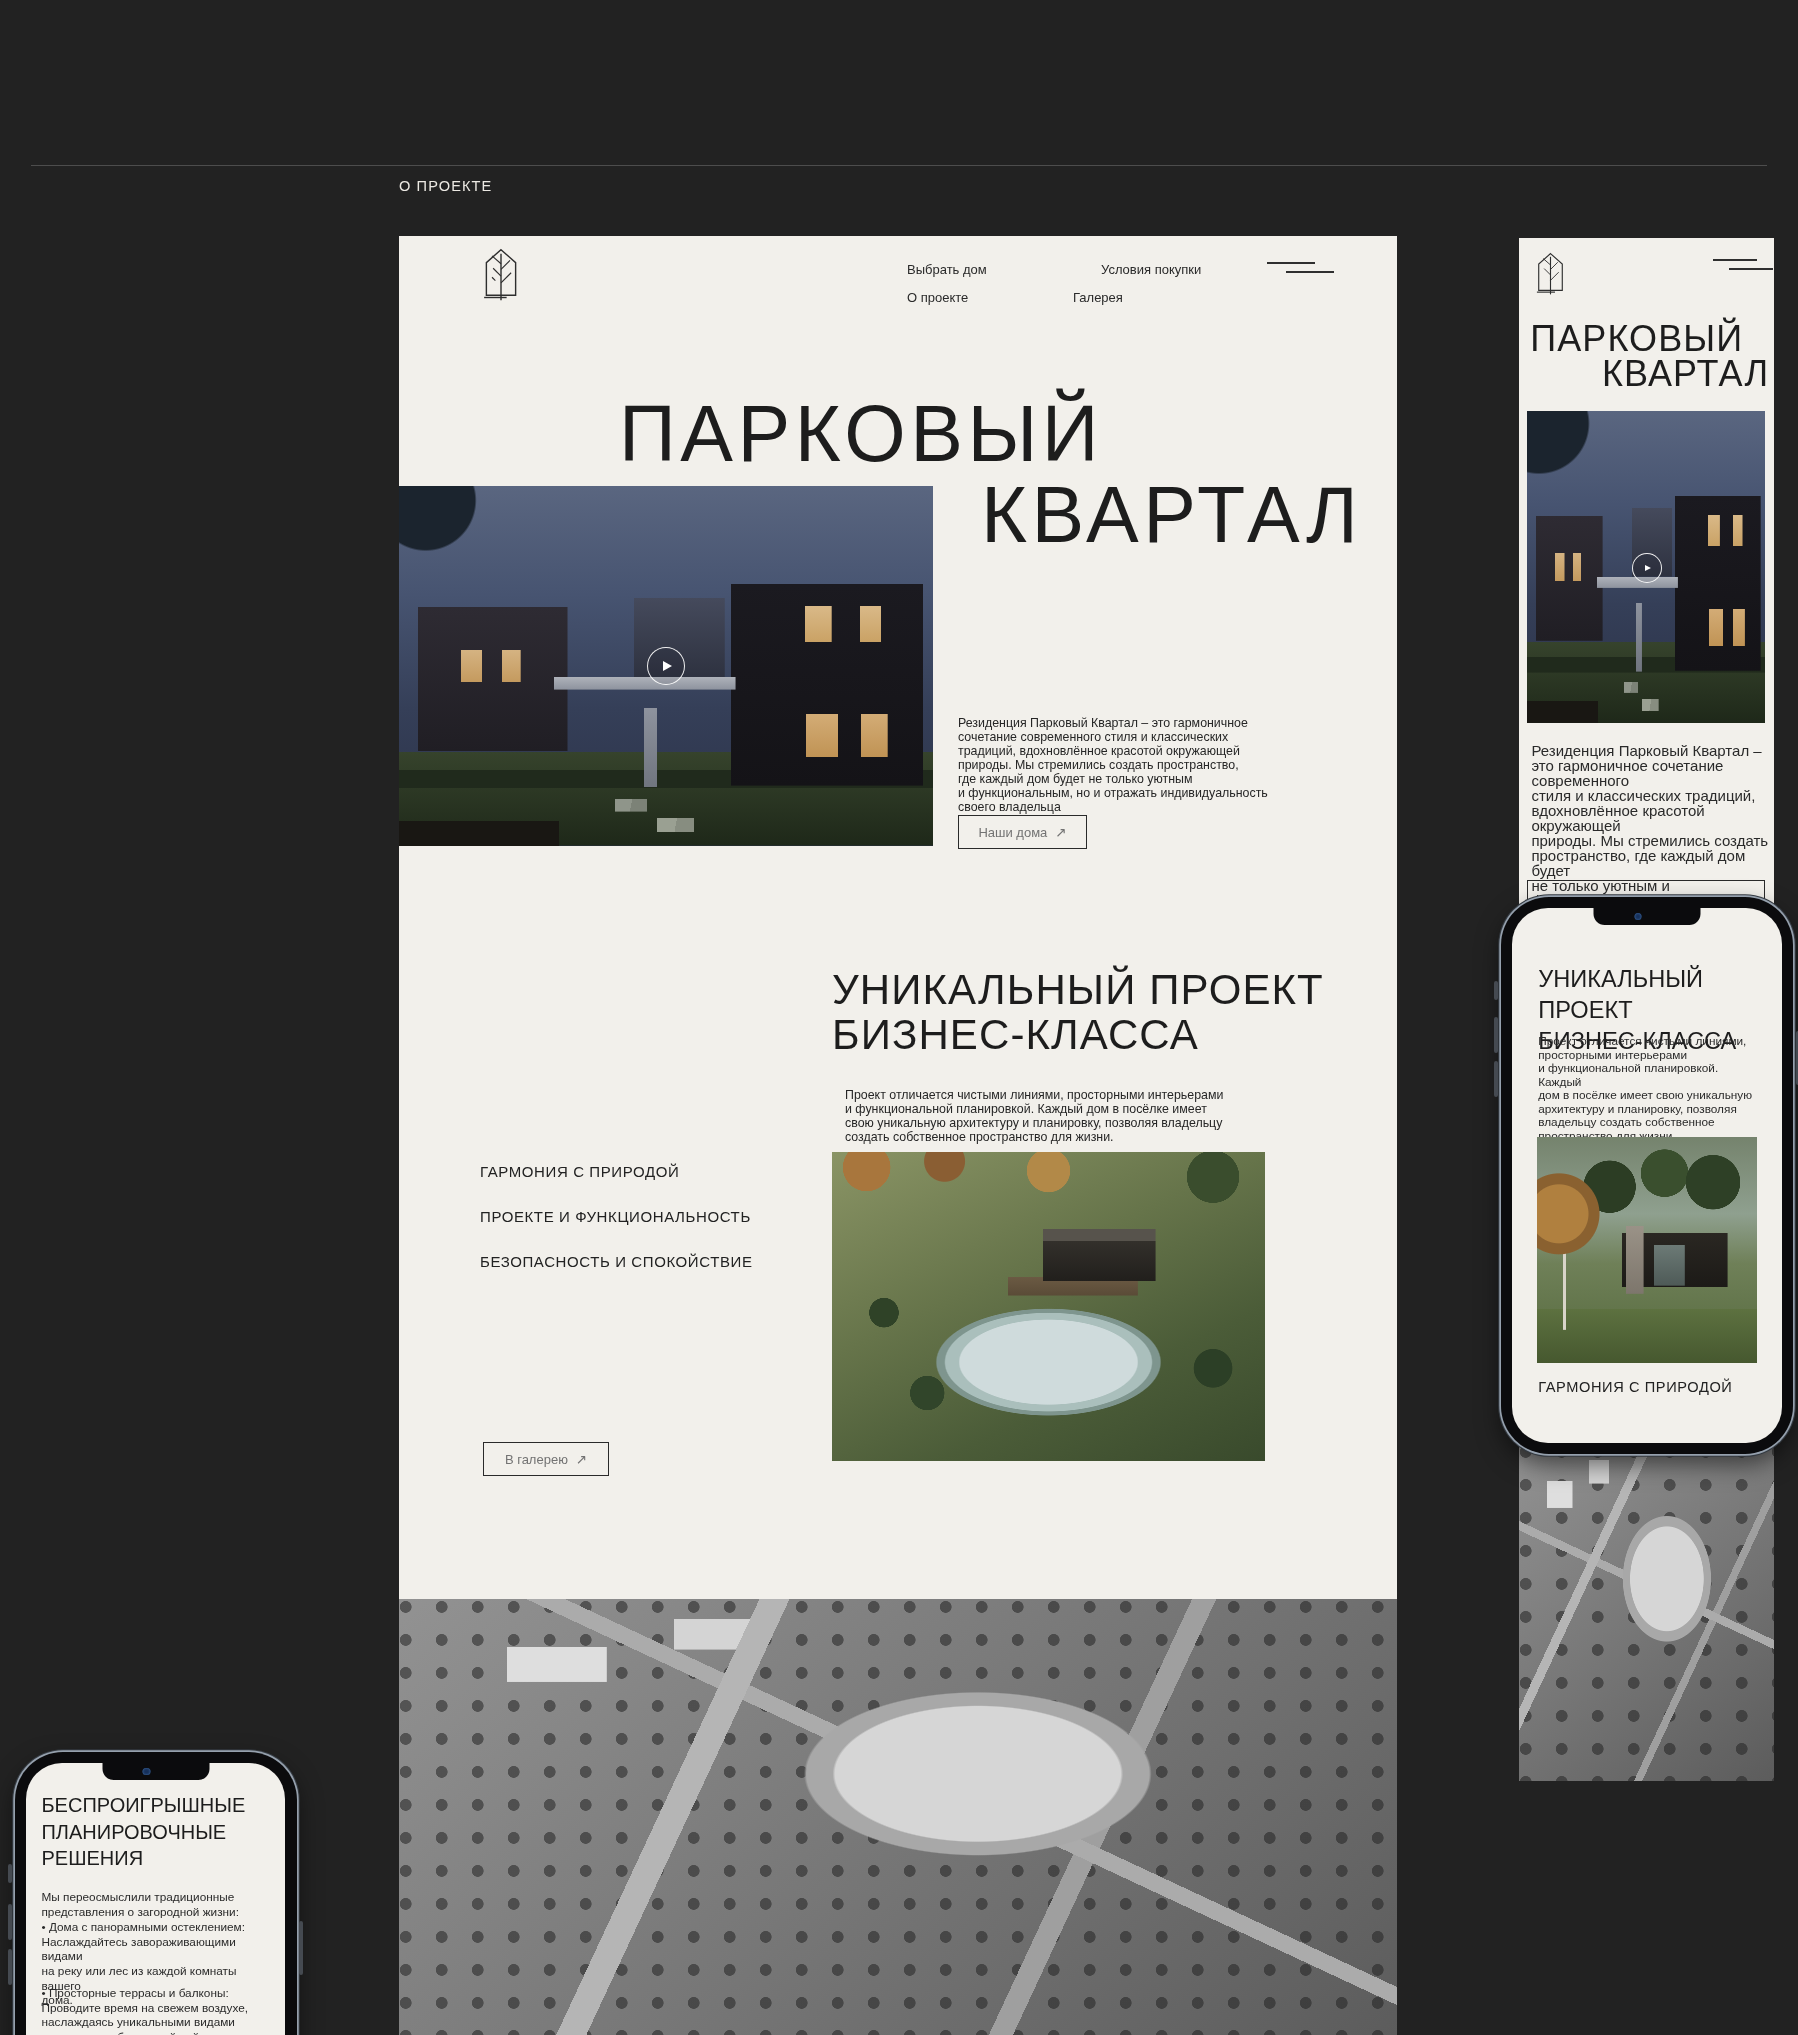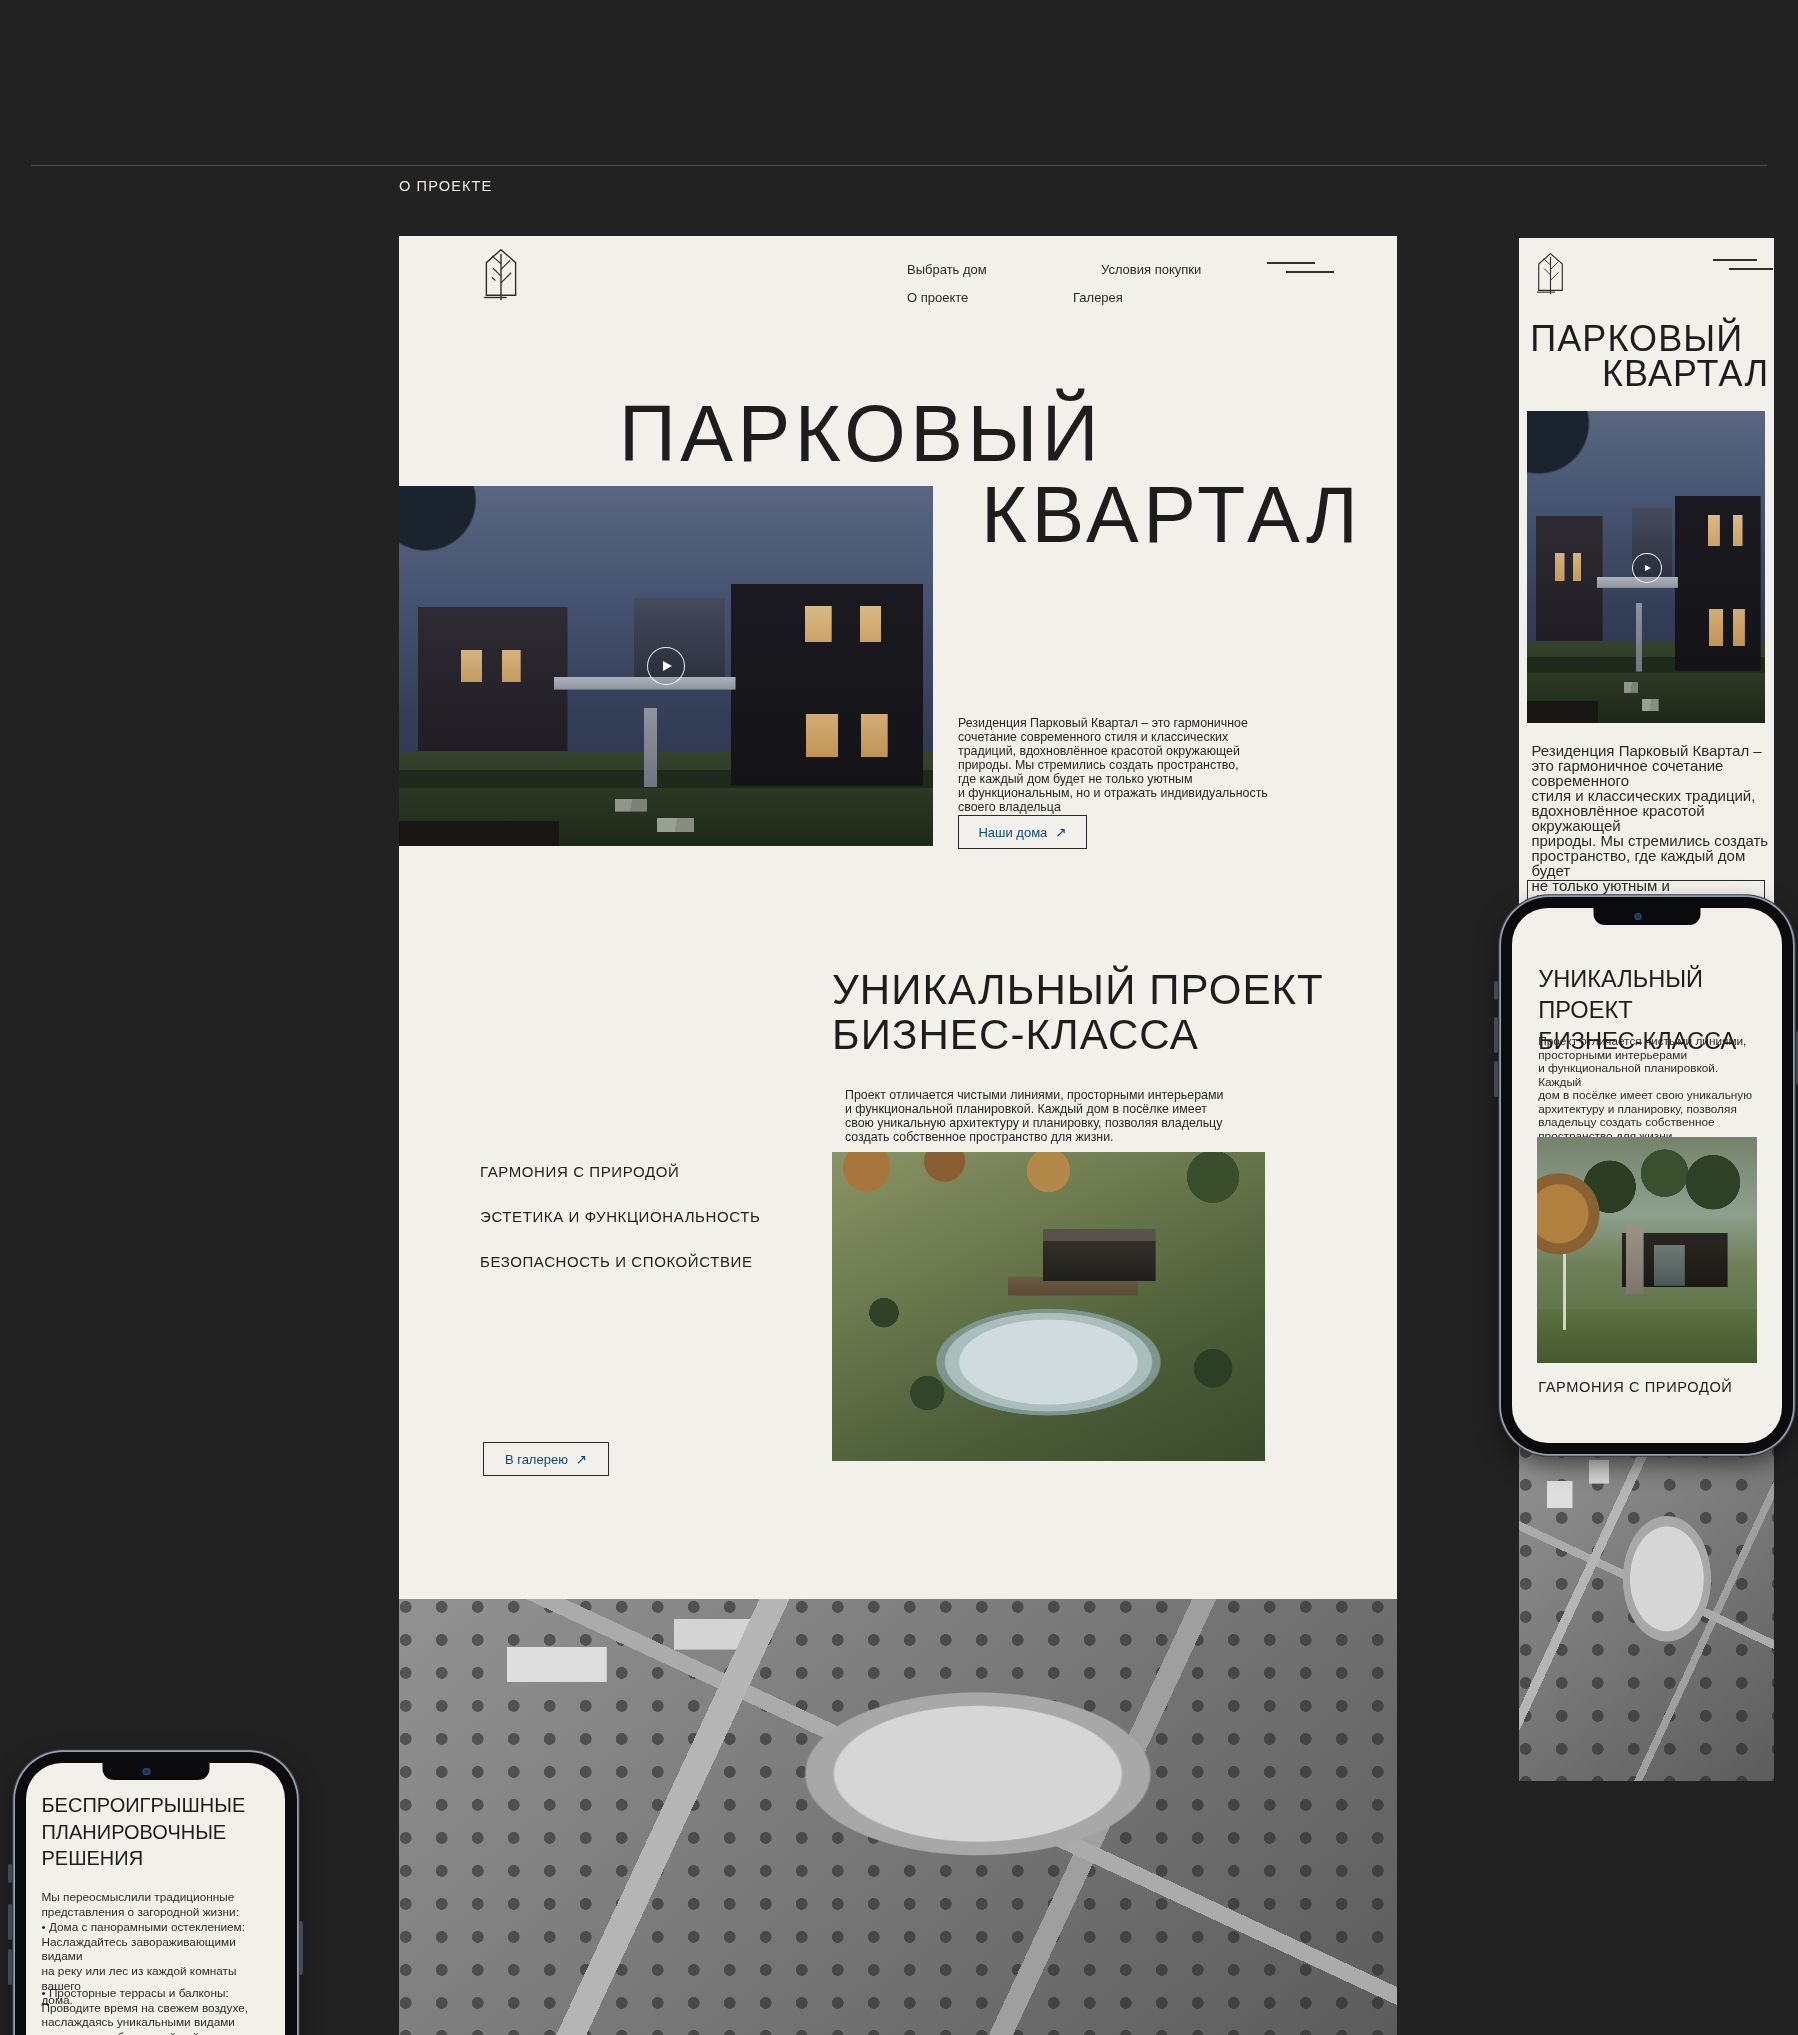--- a/index.html
+++ b/index.html
@@ -27,21 +27,21 @@
   
   .navlink{font-size:13px; color:#2a2a2a; cursor:pointer;text-align:center;}
   .burger-line{height:1.7px; background:#2f2f2f;}
 
   
   .h1{font-size:79px; letter-spacing:4.5px; color:#1d1d1d; line-height:1; white-space:nowrap;}
   .h2{font-size:42px; letter-spacing:1.1px; color:#1d1d1d; line-height:1; white-space:nowrap;}
   .body-text{font-size:12.4px; line-height:14px; color:#262626;}
   .feature{font-size:15px; letter-spacing:0.6px; color:#222;}
   .btn{
-    border:1.1px solid #2a2a2a; background:transparent; color:#0c4a6e;
+    border:1.1px solid #2a2a2a; background:transparent; color:#737373;
     display:flex; align-items:center; justify-content:center; gap:7.9px;
     font-size:13px; font-family:"Liberation Sans",sans-serif; cursor:pointer; box-sizing:border-box;
   }
   .arrow{font-size:13.5px;}
 
   
   .img{overflow:hidden;}
   .img-dusk{
     background-color:#2b3347;
     background-image:
@@ -224,21 +224,21 @@
 
     <div class="abs h2" style="left:433px; top:733px;">УНИКАЛЬНЫЙ ПРОЕКТ</div>
     <div class="abs h2" style="left:433px; top:778px;">БИЗНЕС-КЛАССА</div>
 
     <div class="abs body-text ml" style="left:433px; top:852px; width:405px;margin-left:13px;">Проект отличается чистыми линиями, просторными интерьерами
 и функциональной планировкой. Каждый дом в посёлке имеет
 свою уникальную архитектуру и планировку, позволяя владельцу
 создать собственное пространство для жизни.</div>
 
     <div class="abs feature" style="left:81px; top:927px;">ГАРМОНИЯ С ПРИРОДОЙ</div>
-    <div class="abs feature" style="left:81px; top:972px;">ЭСТЕТИКА И ФУНКЦИОНАЛЬНОСТЬ</div>
+    <div class="abs feature" style="left:81px; top:972px;">ПРОЕКТЕ И ФУНКЦИОНАЛЬНОСТЬ</div>
     <div class="abs feature" style="left:81px; top:1017px;">БЕЗОПАСНОСТЬ И СПОКОЙСТВИЕ</div>
 
     <div class="abs img img-aerial" style="left:433px; top:916px; width:433px; height:309px;"></div>
 
     <button class="abs btn" style="left:84px; top:1206px; width:126px; height:34px;">
       <span>В галерею</span>
       <span class="arrow">↗</span>
     </button>
 
     <div class="abs img img-bw" style="left:0; top:1363px; width:998px; height:437px; filter:grayscale(1);"></div>

